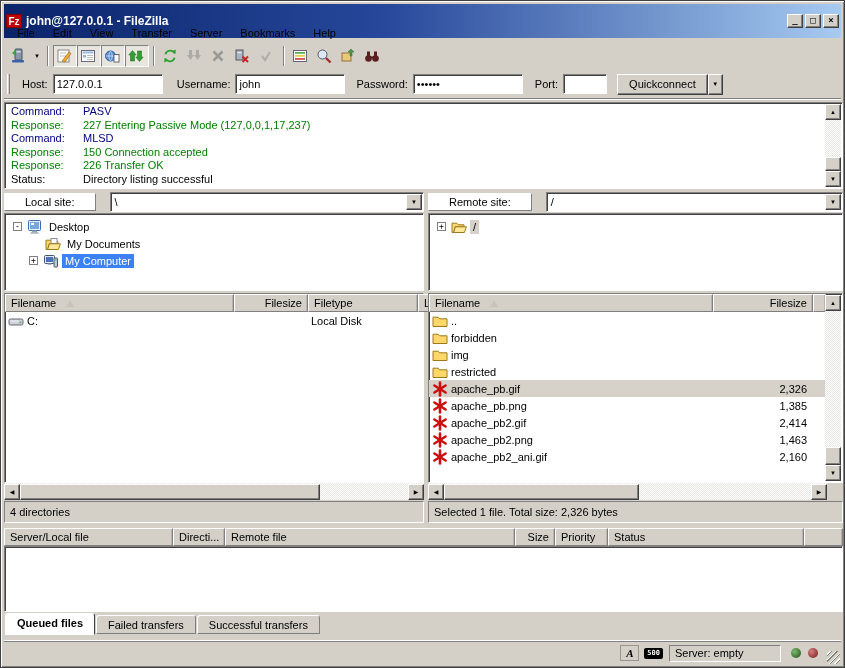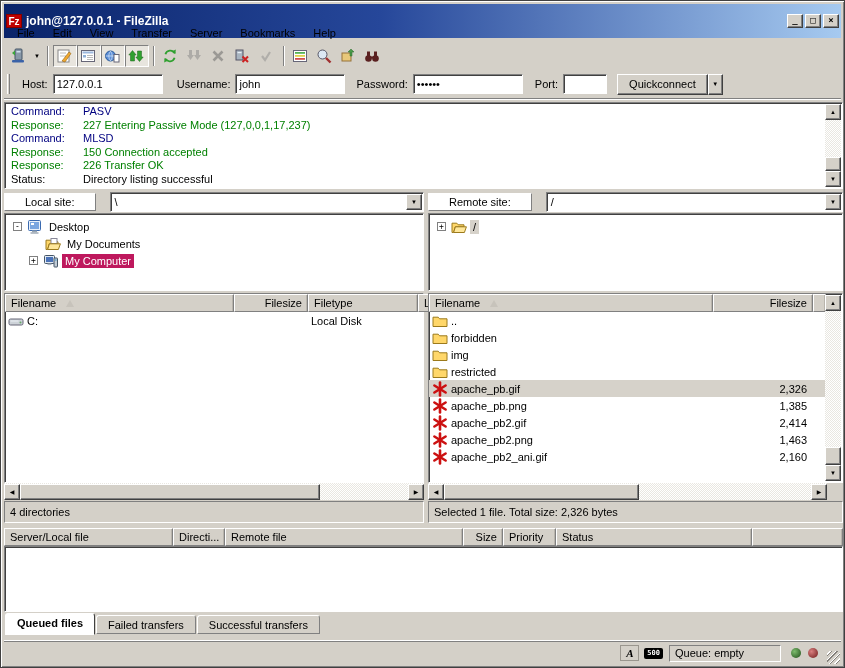--- a/index.html
+++ b/index.html
@@ -54,21 +54,21 @@
   .site-label{padding:2px 20px;border:1px solid;border-color:#fff #808080 #808080 #fff;margin-right:14px;background:#ffffff;white-space:nowrap;}
   .combo{flex:1;height:20px;background:#fff;position:relative;display:flex;align-items:center;padding-left:4px;
     border:1px solid;border-color:#808080 #fff #fff #808080;box-shadow:inset 1px 1px 0 #404040;}
   .combo-dd{position:absolute;right:1px;top:1px;width:16px;height:16px;font-size:6px;display:flex;align-items:center;justify-content:center;}
   
   .tree{position:absolute;top:212px;height:78px;background:#fff;}
   .ti{position:absolute;height:17px;display:flex;align-items:center;white-space:nowrap;}
   .exp{width:9px;height:9px;border:1px solid #808080;background:#fff;font-size:8px;line-height:7px;
     text-align:center;margin-right:5px;flex:none;font-family:"DejaVu Sans Mono",monospace;}
   .ti-label{padding:1px 3px;}
-  .sel-act{background:#be185d;color:#fff;}
+  .sel-act{background:#3b82f6;color:#fff;}
   .sel-inact{background:#d6d2ca;}
   .ic16{width:16px;height:16px;flex:none;margin-right:3px;}
   
   .lv{position:absolute;top:292px;height:190px;background:#fff;
       border:1px solid;border-color:#808080 #fff #fff #808080;box-shadow:inset 1px 1px 0 #404040;}
   .lhdr{display:flex;height:18px;background:#d4d0c8;}
   .hcell{border:1px solid;border-color:#fff #808080 #808080 #fff;box-shadow:inset -1px 0 0 #b8b4ac;
     padding:2px 5px;display:flex;align-items:center;overflow:hidden;white-space:nowrap;flex:none;background:#d4d0c8;}
   .hrt{justify-content:flex-end;}
   .sortup{width:0;height:0;border-left:4px solid transparent;border-right:4px solid transparent;
@@ -496,21 +496,21 @@
       <span>Selected 1 file. Total size: 2,326 bytes</span>
     </div>
 
   <div class="qhdr">
     <span class="hcell" style="width:169px;">
         <span>Server/Local file</span>
       </span>
     <span class="hcell" style="width:52px;">
         <span>Directi...</span>
       </span>
-    <span class="hcell" style="width:238px;">
+    <span class="hcell" style="width:290px;">
         <span>Remote file</span>
       </span>
     <span class="hcell hrt" style="width:40px;">
         <span>Size</span>
       </span>
     <span class="hcell" style="width:53px;">
         <span>Priority</span>
       </span>
     <span class="hcell" style="width:196px;">
         <span>Status</span>
@@ -522,20 +522,20 @@
   <div class="tabs">
     <span class="tab active">Queued files</span>
     <span class="tab">Failed transfers</span>
     <span class="tab">Successful transfers</span>
   </div>
 
   <div class="statusbar">
     <span class="dt-ind">A</span>
     <span class="badge">500</span>
     <span class="queue-box">
-        <span>Queue: empty</span>
+        <span>Server: empty</span>
       </span>
     <span class="led led-g"></span>
     <span class="led led-r"></span>
     <span class="grip"></span>
   </div>
 
 </div>
 
 </body></html>

